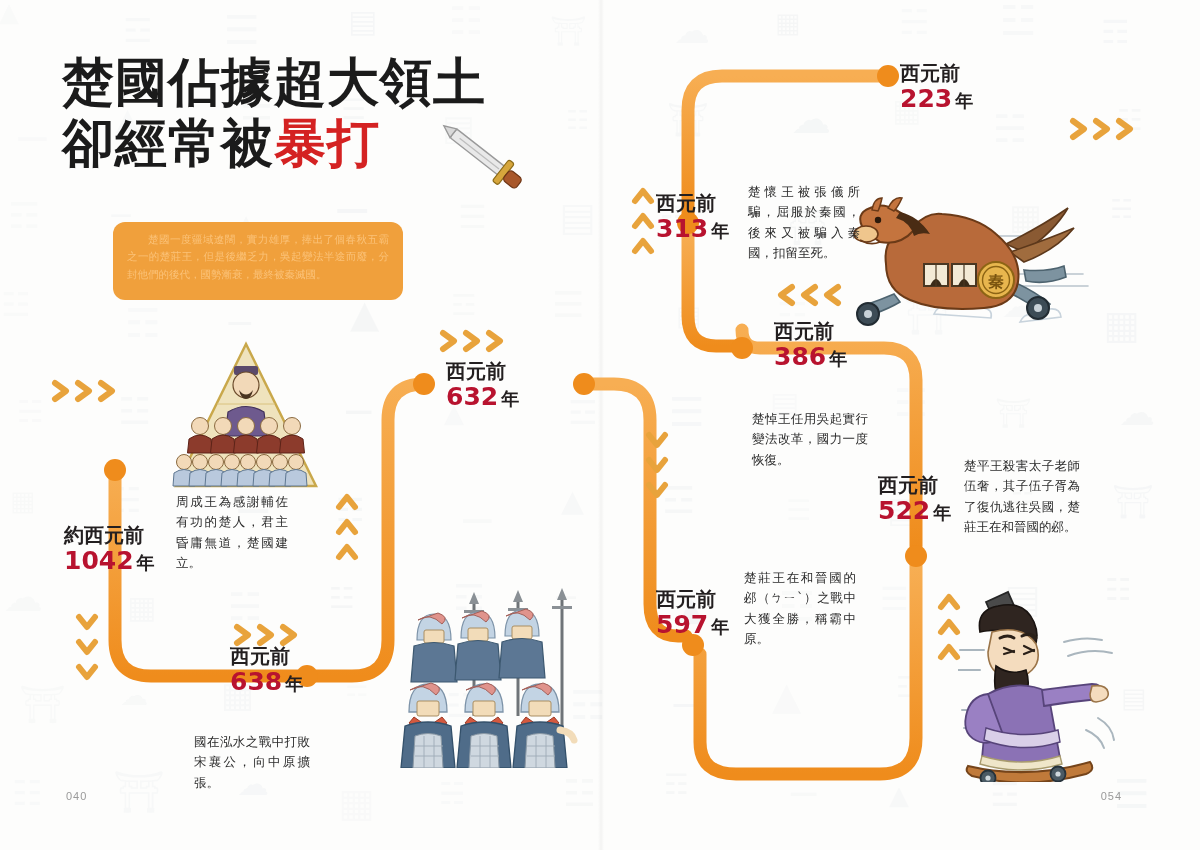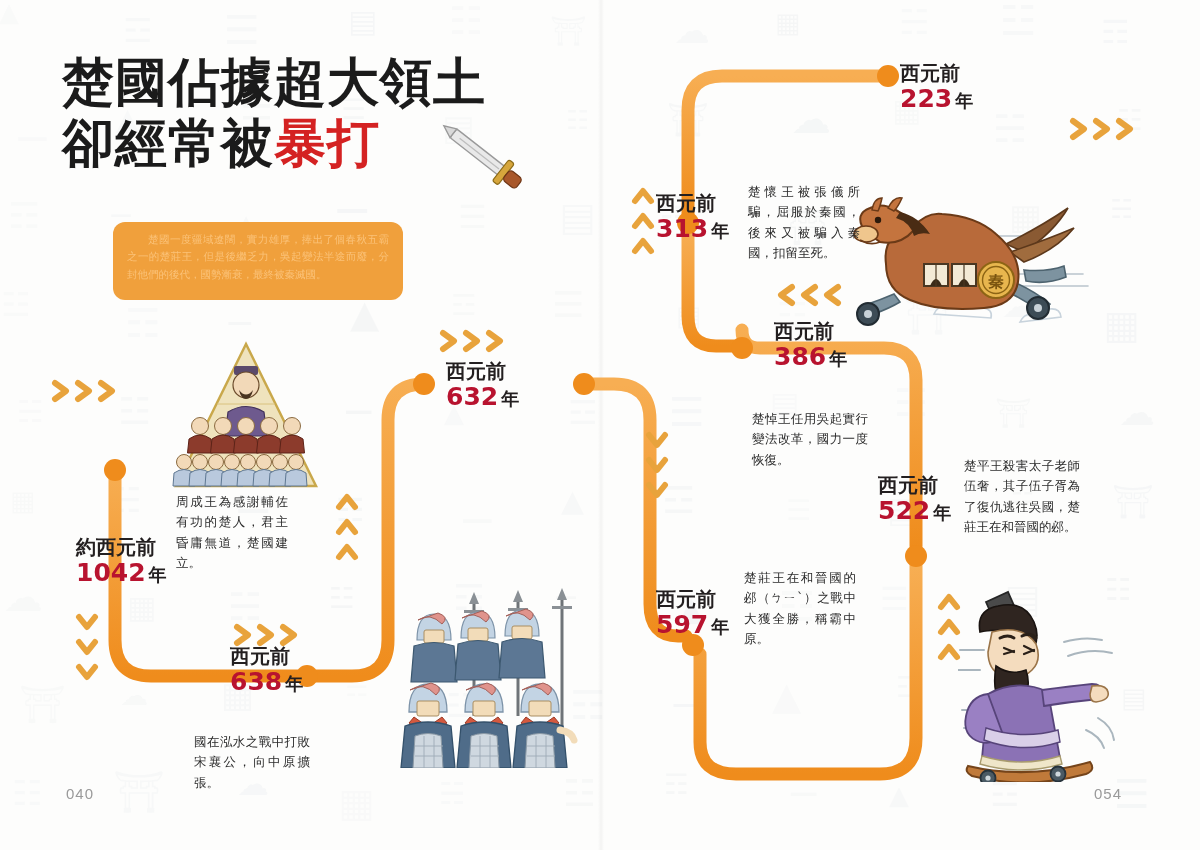--- a/index.html
+++ b/index.html
@@ -107,21 +107,21 @@
   .chev{position:absolute;z-index:4;}
   .chev svg{display:block;}
 
   
   .illus{position:absolute;z-index:4;}
 
   
   .folio{
     position:absolute;bottom:48px;
     font-family:"Liberation Sans",sans-serif;
-    font-size:15px;color:#9a9a9a;letter-spacing:1px;z-index:6;
+    font-size:11px;color:#9a9a9a;letter-spacing:1px;z-index:6;
   }
   .folio.left{left:66px;}
   .folio.right{right:78px;}
 </style>
 </head>
 <body>
 
 <div id="page">
 
   <div class="watermark" id="watermark">
@@ -643,21 +643,21 @@
   <div class="chev" style="left:936px;top:592px;">
     <svg width="26" height="72" viewBox="0 0 26 72">
         <g fill="none" stroke="#e8a33c" stroke-width="6" stroke-linecap="round" stroke-linejoin="round">
           <polyline points="5,15 13,5 21,15"></polyline>
           <polyline points="5,40 13,30 21,40"></polyline>
           <polyline points="5,65 13,55 21,65"></polyline>
         </g>
       </svg>
   </div>
 
-  <div class="node" style="left:64px;top:536px;margin-left:12px;">
+  <div class="node" style="left:64px;top:524px;">
     <div class="year-top">約西元前</div>
     <div class="year-num"><span>1042</span><span class="suffix">年</span></div>
   </div>
   <div class="node-desc" style="left:176px;top:492px;width:112px;">周成王為感謝輔佐有功的楚人，君主昏庸無道，楚國建立。</div>
 
   <div class="node" style="left:230px;top:645px;">
     <div class="year-top">西元前</div>
     <div class="year-num"><span>638</span><span class="suffix">年</span></div>
   </div>
   <div class="node-desc" style="left:194px;top:732px;width:116px;">國在泓水之戰中打敗宋襄公，向中原擴張。</div>

